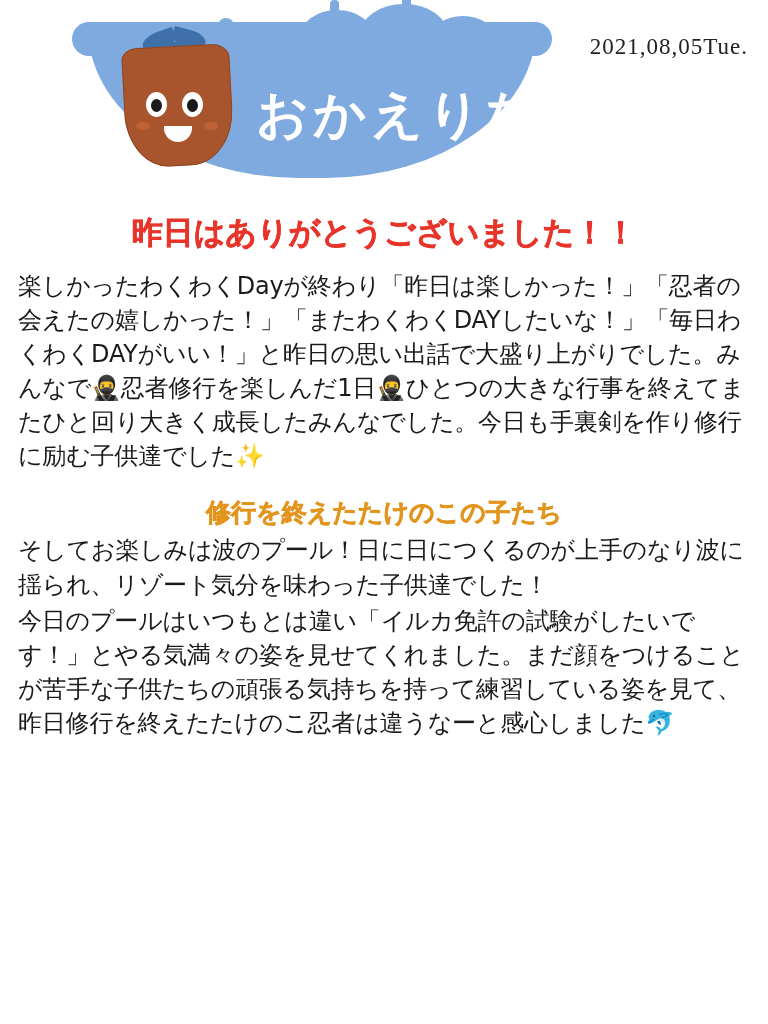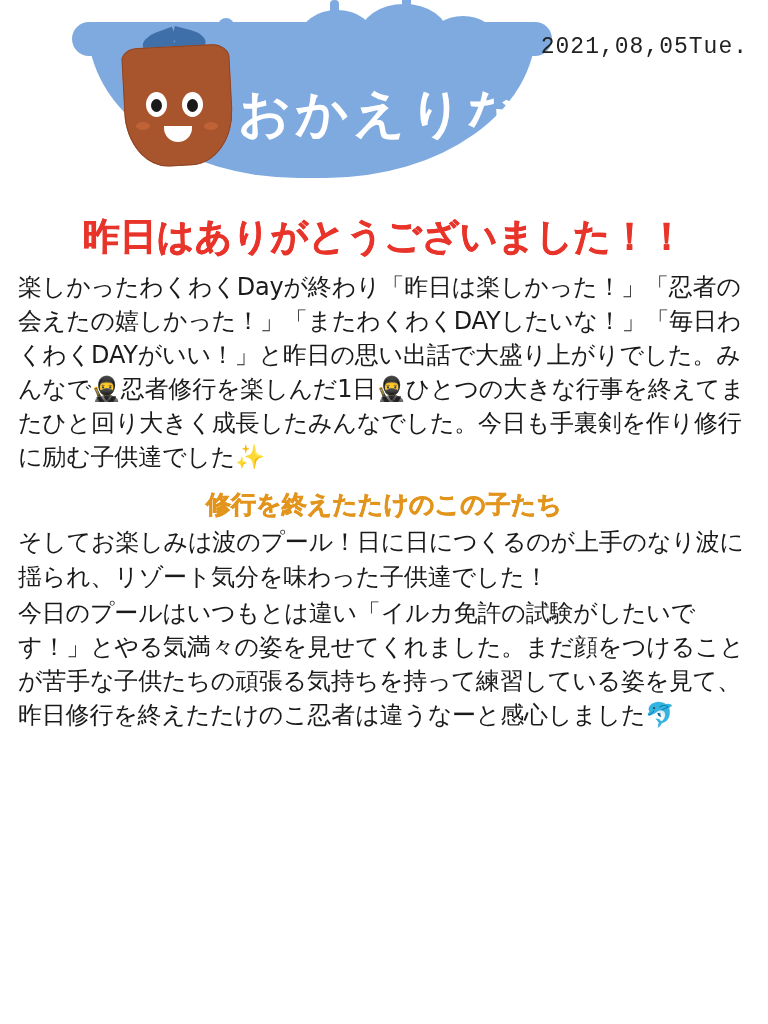--- a/index.html
+++ b/index.html
@@ -129,60 +129,60 @@
     width: 14px; height: 8px;
     background: #c4663a;
     border-radius: 50%;
     opacity: .8;
   }
   .cheek-l { left: 16px; top: 92px; }
   .cheek-r { left: 84px; top: 92px; }
 
   .okaeri {
     position: absolute;
-    left: 238px;
+    left: 256px;
     top: 88px;
     font-size: 52px;
     line-height: 1;
     color: #ffffff;
     letter-spacing: 4px;
     font-weight: 700;
-    font-family: Liberation Serif, serif;
+    font-family: Liberation Sans, sans-serif;
   }
   .date {
     position: absolute;
     right: 20px;
     top: 34px;
     font-size: 23px;
     color: #222;
     letter-spacing: 1px;
-    font-family: Liberation Mono, monospace;
+    font-family: Liberation Serif, serif;
   }
 
   
   .content {
     padding: 0 18px;
   }
   .heading-red {
     text-align: center;
     color: #e8342a;
-    font-size: 37px;
+    font-size: 31px;
     font-weight: 700;
     letter-spacing: 0px;
-    margin: 12px 0 8px 0;
+    margin: 12px 0 15px 0;
     text-shadow:
       1px 1px 0 #fff, -1px -1px 0 #fff, 1px -1px 0 #fff, -1px 1px 0 #fff;
     -webkit-text-stroke: 0.6px #e8342a;
   }
   .heading-orange {
     text-align: center;
     color: #e2941c;
     font-size: 25px;
     font-weight: 700;
-    margin: 14px 0 4px 0;
+    margin: 23px 0 4px 0;
     -webkit-text-stroke: 0.6px #e2941c;
   }
   .para {
     font-size: 24px;
     line-height: 1.42;
     letter-spacing: -0.2px;
     margin: 0 0 2px 0;
     text-align: left;
     word-break: break-all;
   }

